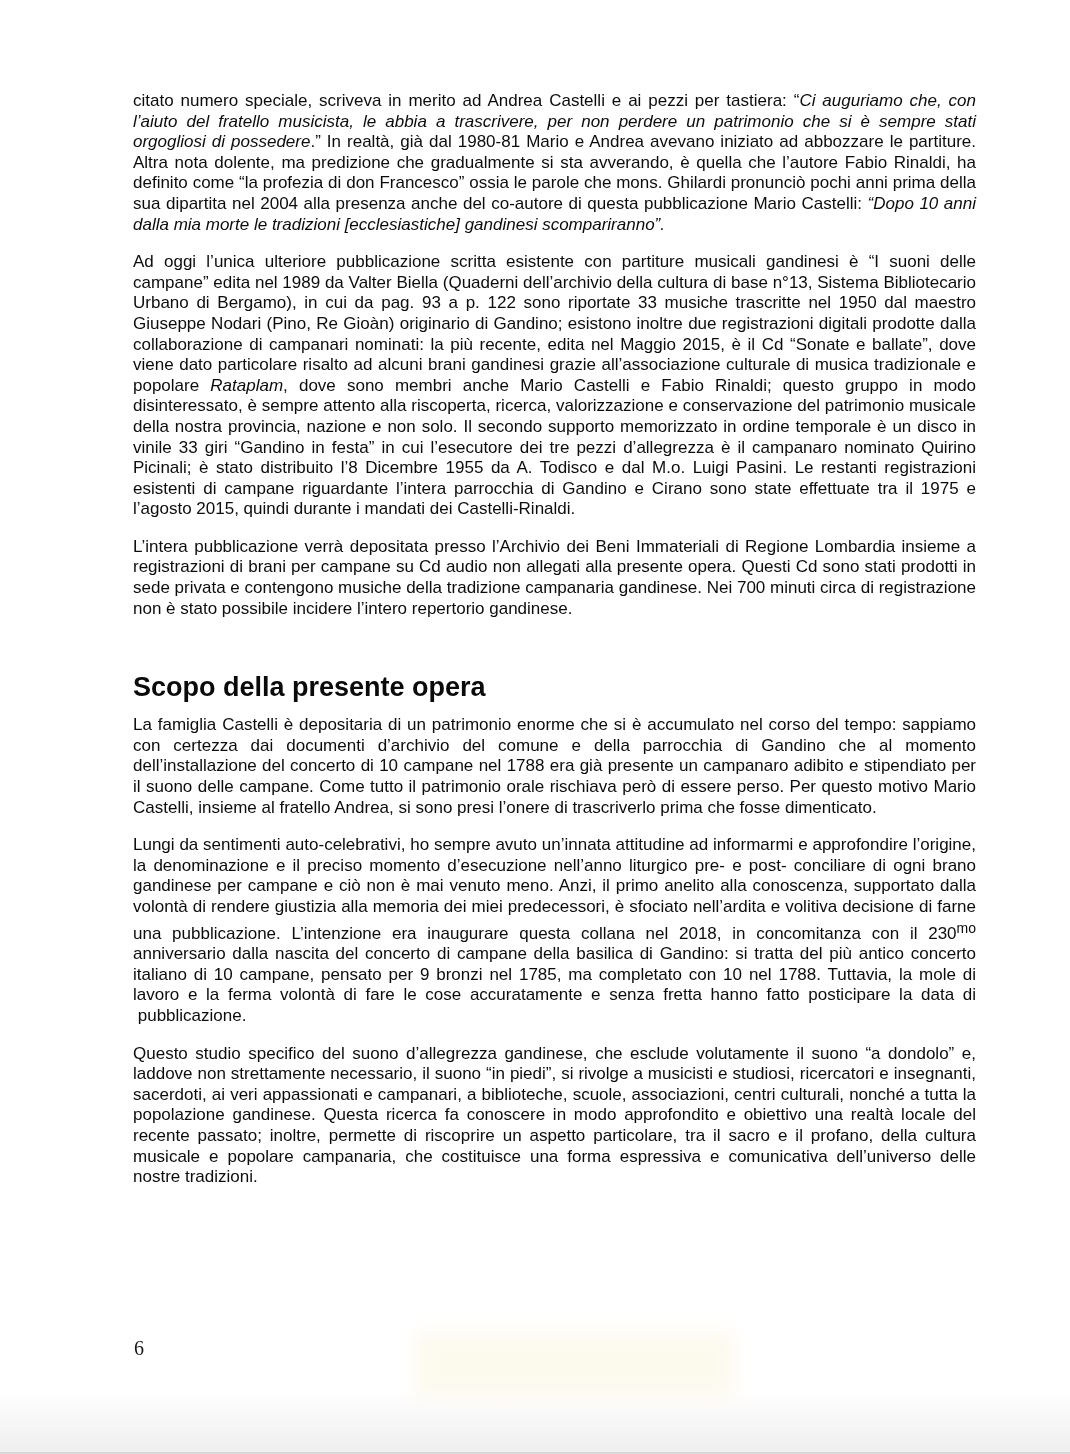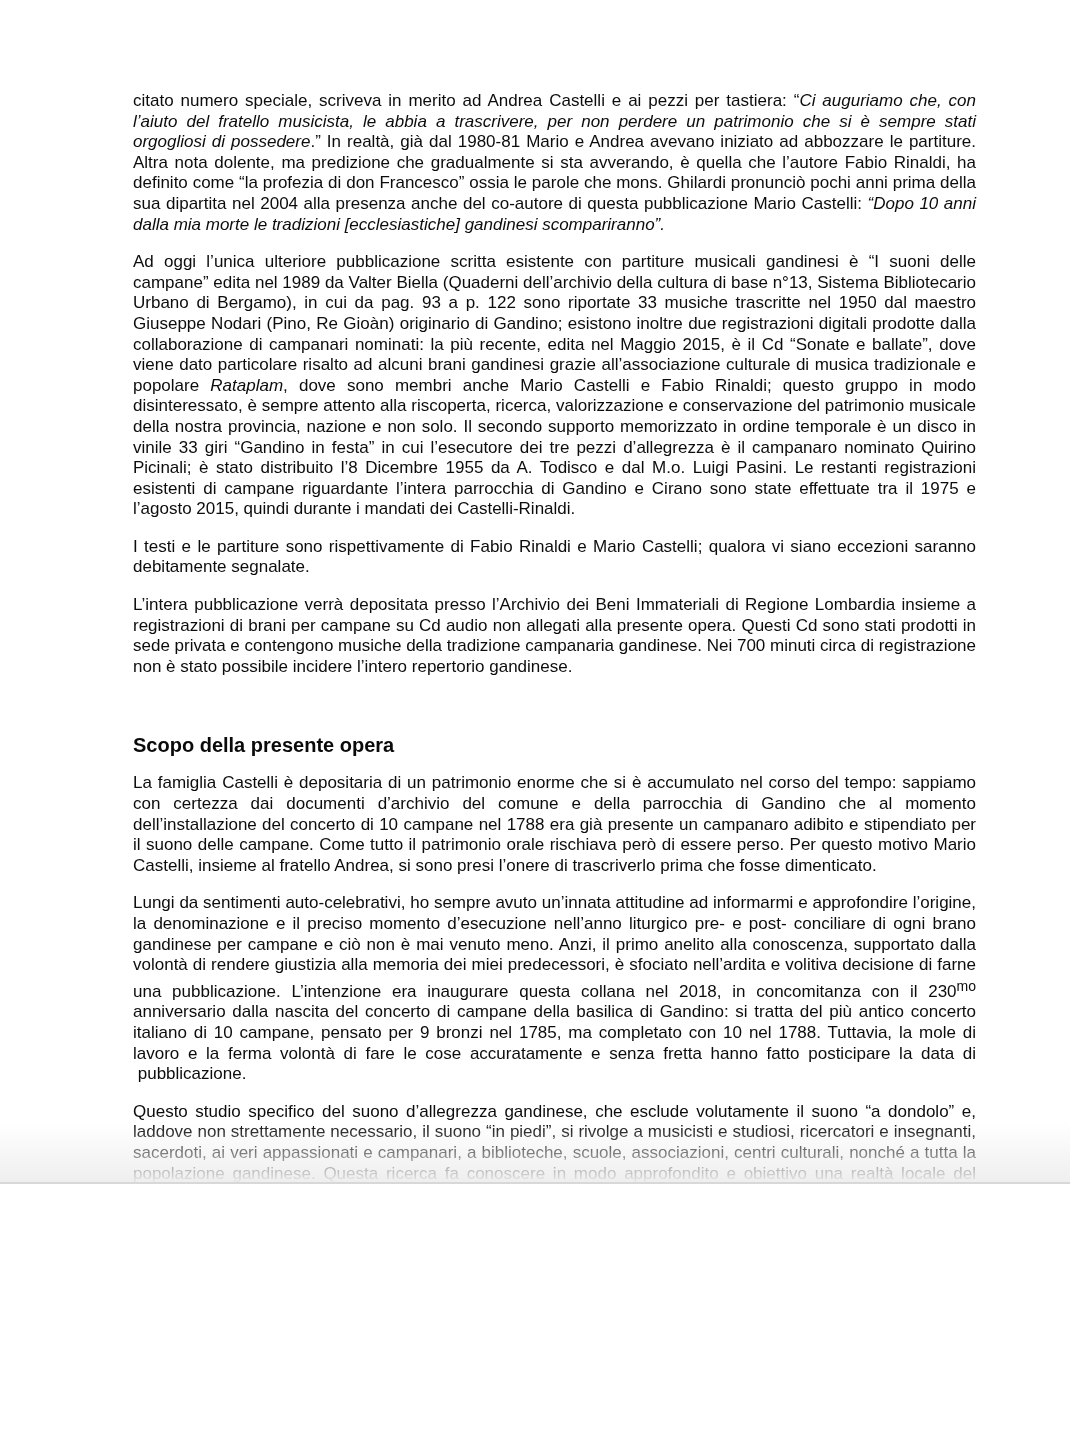--- a/index.html
+++ b/index.html
@@ -4,21 +4,21 @@
 <style>
   html, body {
     margin: 0;
     padding: 0;
     background: #ffffff;
     font-family: "Liberation Sans", sans-serif;
   }
   .page {
     position: relative;
     width: 1070px;
-    height: 1184px;
+    height: 1454px;
     background: #ffffff;
     overflow: hidden;
   }
   .content {
     position: absolute;
     left: 133px;
     top: 91px;
     width: 843px;
     color: #0c0c0c;
     font-size: 17px;
@@ -28,21 +28,21 @@
   .body-para {
     margin: 0 0 17px 0;
   }
   .it { font-style: italic; }
   .sup {
     font-size: 14px;
     vertical-align: 6px;
     letter-spacing: 0;
   }
   h1.section-heading {
-    font-size: 20px;
+    font-size: 27px;
     line-height: 31px;
     font-weight: bold;
     margin: 53px 0 12px 0;
     text-align: left;
     color: #0a0a0a;
   }
   .page-number {
     position: absolute;
     left: 134px;
     top: 1337px;
@@ -81,21 +81,20 @@
   }
 </style>
 </head>
 <body>
 
 <div class="page">
   <div class="content">
     <div id="paras-top">
         <p class="body-para"><span>citato numero speciale, scriveva in merito ad Andrea Castelli e ai pezzi per tastiera: “</span><span class="it">Ci auguriamo che, con l’aiuto del fratello musicista, le abbia a trascrivere, per non perdere un patrimonio che si è sempre stati orgogliosi di possedere</span><span>.” In realtà, già dal 1980-81 Mario e Andrea avevano iniziato ad abbozzare le partiture. Altra nota dolente, ma predizione che gradualmente si sta avverando, è quella che l’autore Fabio Rinaldi, ha definito come “la profezia di don Francesco” ossia le parole che mons. Ghilardi pronunciò pochi anni prima della sua dipartita nel 2004 alla presenza anche del co-autore di questa pubblicazione Mario Castelli: </span><span class="it">“Dopo 10 anni dalla mia morte le tradizioni [ecclesiastiche] gandinesi scompariranno”.</span></p>
         <p class="body-para"><span>Ad oggi l’unica ulteriore pubblicazione scritta esistente con partiture musicali gandinesi è “I suoni delle campane” edita nel 1989 da Valter Biella (Quaderni dell’archivio della cultura di base n°13, Sistema Bibliotecario Urbano di Bergamo), in cui da pag. 93 a p. 122 sono riportate 33 musiche trascritte nel 1950 dal maestro Giuseppe Nodari (Pino, Re Gioàn) originario di Gandino; esistono inoltre due registrazioni digitali prodotte dalla collaborazione di campanari nominati: la più recente, edita nel Maggio 2015, è il Cd “Sonate e ballate”, dove viene dato particolare risalto ad alcuni brani gandinesi grazie all’associazione culturale di musica tradizionale e popolare </span><span class="it">Rataplam</span><span>, dove sono membri anche Mario Castelli e Fabio Rinaldi; questo gruppo in modo disinteressato, è sempre attento alla riscoperta, ricerca, valorizzazione e conservazione del patrimonio musicale della nostra provincia, nazione e non solo. Il secondo supporto memorizzato in ordine temporale è un disco in vinile 33 giri “Gandino in festa” in cui l’esecutore dei tre pezzi d’allegrezza è il campanaro nominato Quirino Picinali; è stato distribuito l’8 Dicembre 1955 da A. Todisco e dal M.o. Luigi Pasini. Le restanti registrazioni esistenti di campane riguardante l’intera parrocchia di Gandino e Cirano sono state effettuate tra il 1975 e l’agosto 2015, quindi durante i mandati dei Castelli-Rinaldi.</span></p>
-        <p class="body-para"><span>I testi e le partiture sono rispettivamente di Fabio Rinaldi e Mario Castelli; qualora vi siano eccezioni saranno debitamente segnalate.</span></p>
         <p class="body-para"><span>L’intera pubblicazione verrà depositata presso l’Archivio dei Beni Immateriali di Regione Lombardia insieme a registrazioni di brani per campane su Cd audio non allegati alla presente opera. Questi Cd sono stati prodotti in sede privata e contengono musiche della tradizione campanaria gandinese. Nei 700 minuti circa di registrazione non è stato possibile incidere l’intero repertorio gandinese.</span></p>
       </div>
     <h1 class="section-heading">Scopo della presente opera</h1>
     <div id="paras-bottom">
         <p class="body-para"><span>La famiglia Castelli è depositaria di un patrimonio enorme che si è accumulato nel corso del tempo: sappiamo con certezza dai documenti d’archivio del comune e della parrocchia di Gandino che al momento dell’installazione del concerto di 10 campane nel 1788 era già presente un campanaro adibito e stipendiato per il suono delle campane. Come tutto il patrimonio orale rischiava però di essere perso. Per questo motivo Mario Castelli, insieme al fratello Andrea, si sono presi l’onere di trascriverlo prima che fosse dimenticato.</span></p>
         <p class="body-para"><span>Lungi da sentimenti auto-celebrativi, ho sempre avuto un’innata attitudine ad informarmi e approfondire l’origine, la denominazione e il preciso momento d’esecuzione nell’anno liturgico pre- e post- conciliare di ogni brano gandinese per campane e ciò non è mai venuto meno. Anzi, il primo anelito alla conoscenza, supportato dalla volontà di rendere giustizia alla memoria dei miei predecessori, è sfociato nell’ardita e volitiva decisione di farne una pubblicazione. L’intenzione era inaugurare questa collana nel 2018, in concomitanza con il 230</span><span class="sup">mo</span><span> anniversario dalla nascita del concerto di campane della basilica di Gandino: si tratta del più antico concerto italiano di 10 campane, pensato per 9 bronzi nel 1785, ma completato con 10 nel 1788. Tuttavia, la mole di lavoro e la ferma volontà di fare le cose accuratamente e senza fretta hanno fatto posticipare la data di &nbsp;pubblicazione.</span></p>
         <p class="body-para"><span>Questo studio specifico del suono d’allegrezza gandinese, che esclude volutamente il suono “a dondolo” e, laddove non strettamente necessario, il suono “in piedi”, si rivolge a musicisti e studiosi, ricercatori e insegnanti, sacerdoti, ai veri appassionati e campanari, a biblioteche, scuole, associazioni, centri culturali, nonché a tutta la popolazione gandinese. Questa ricerca fa conoscere in modo approfondito e obiettivo una realtà locale del recente passato; inoltre, permette di riscoprire un aspetto particolare, tra il sacro e il profano, della cultura musicale e popolare campanaria, che costituisce una forma espressiva e comunicativa dell’universo delle nostre tradizioni.</span></p>
       </div>
   </div>
 

